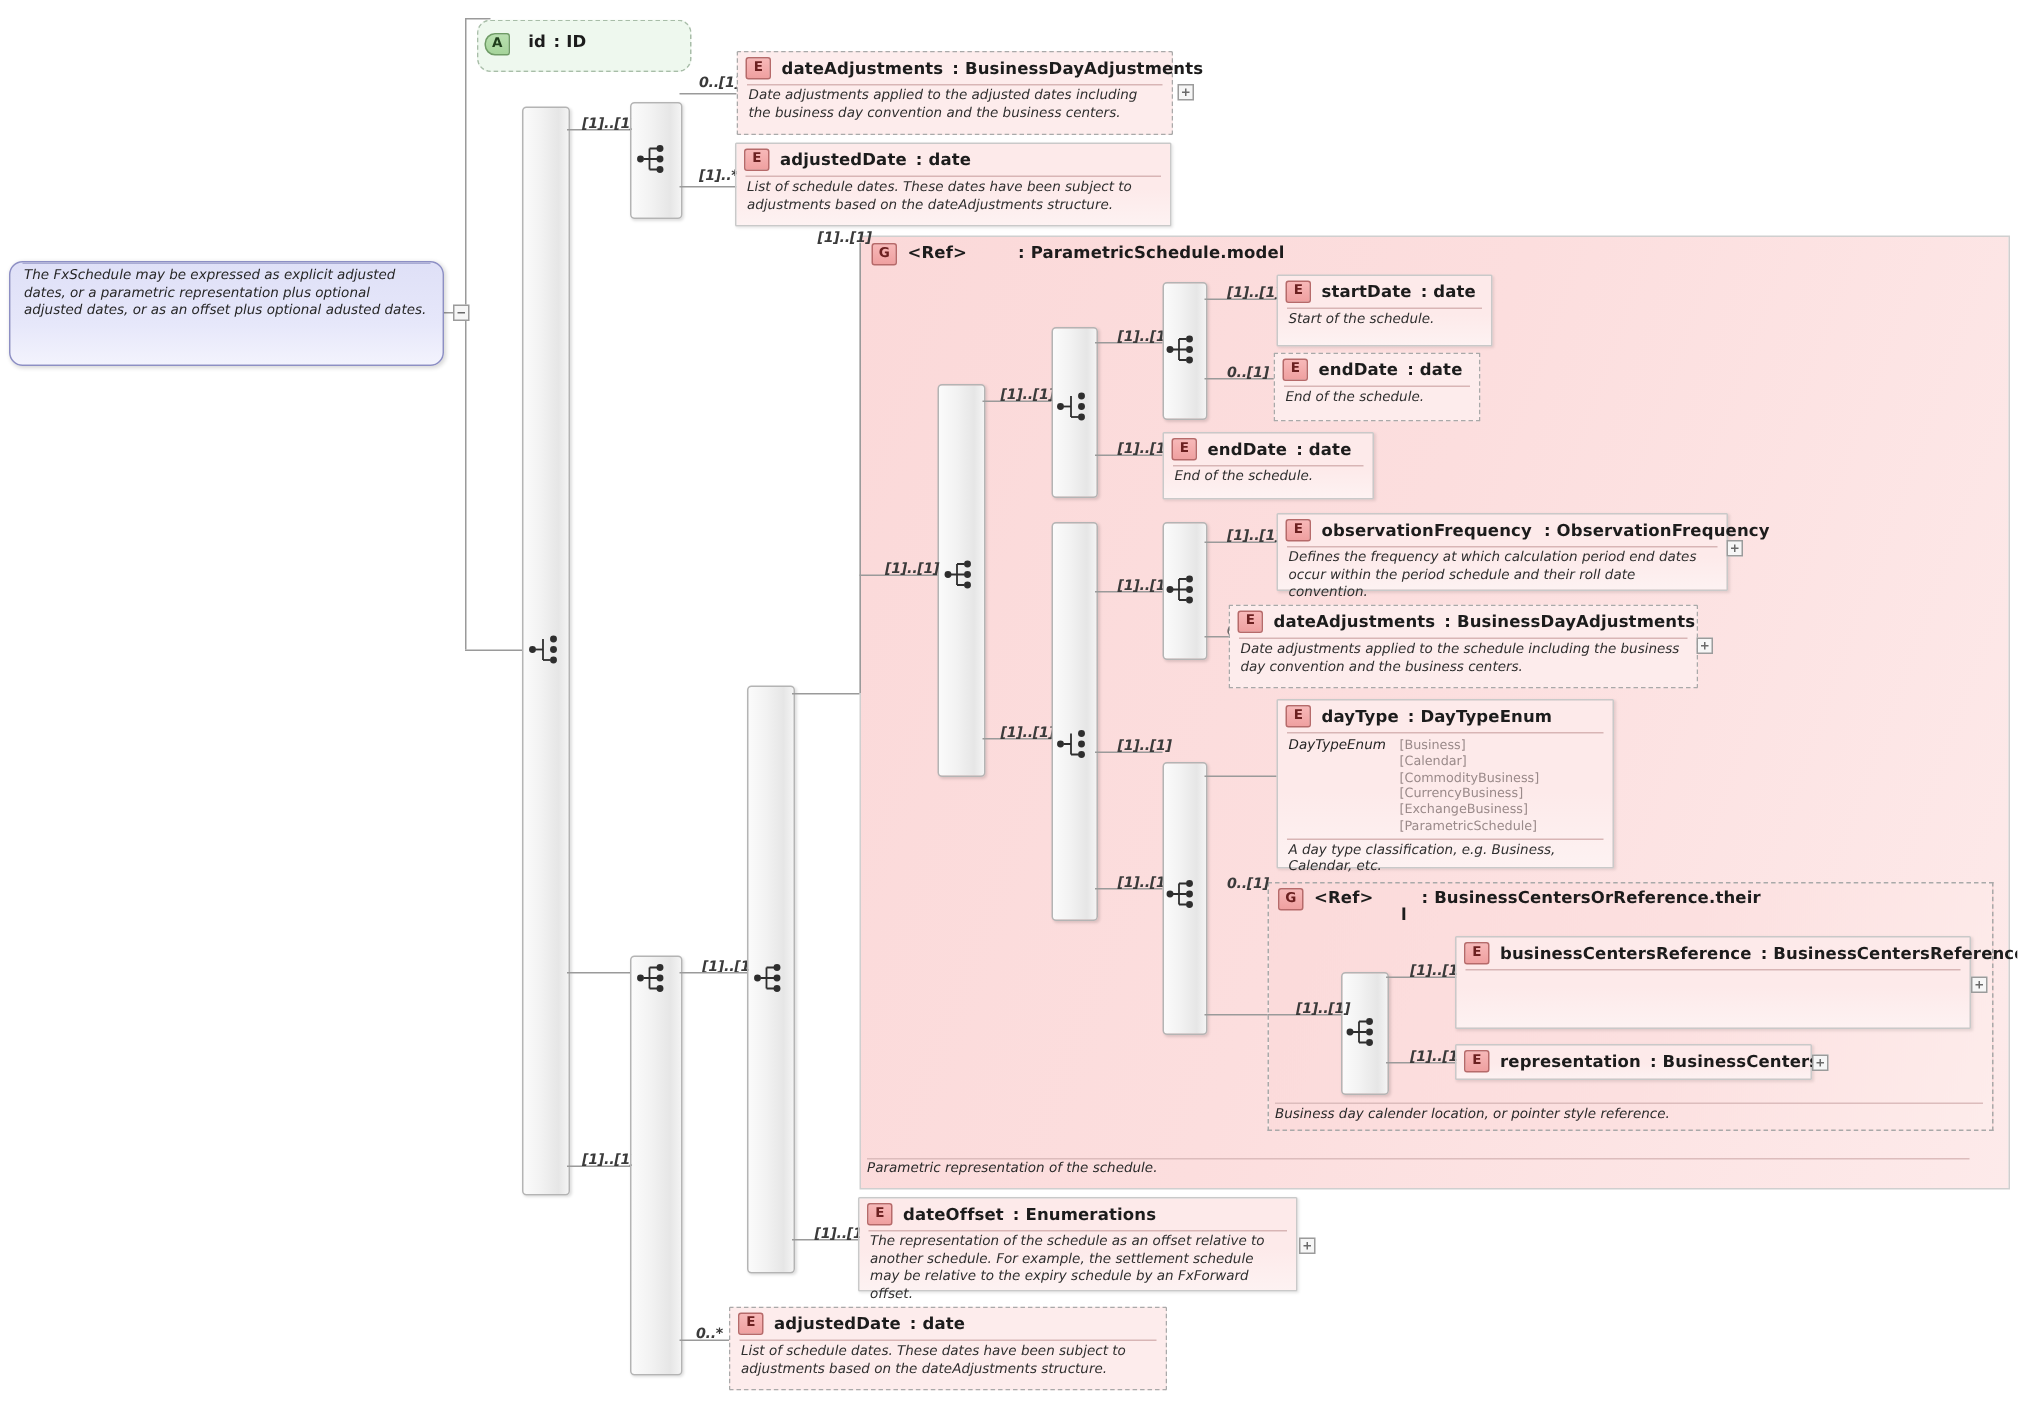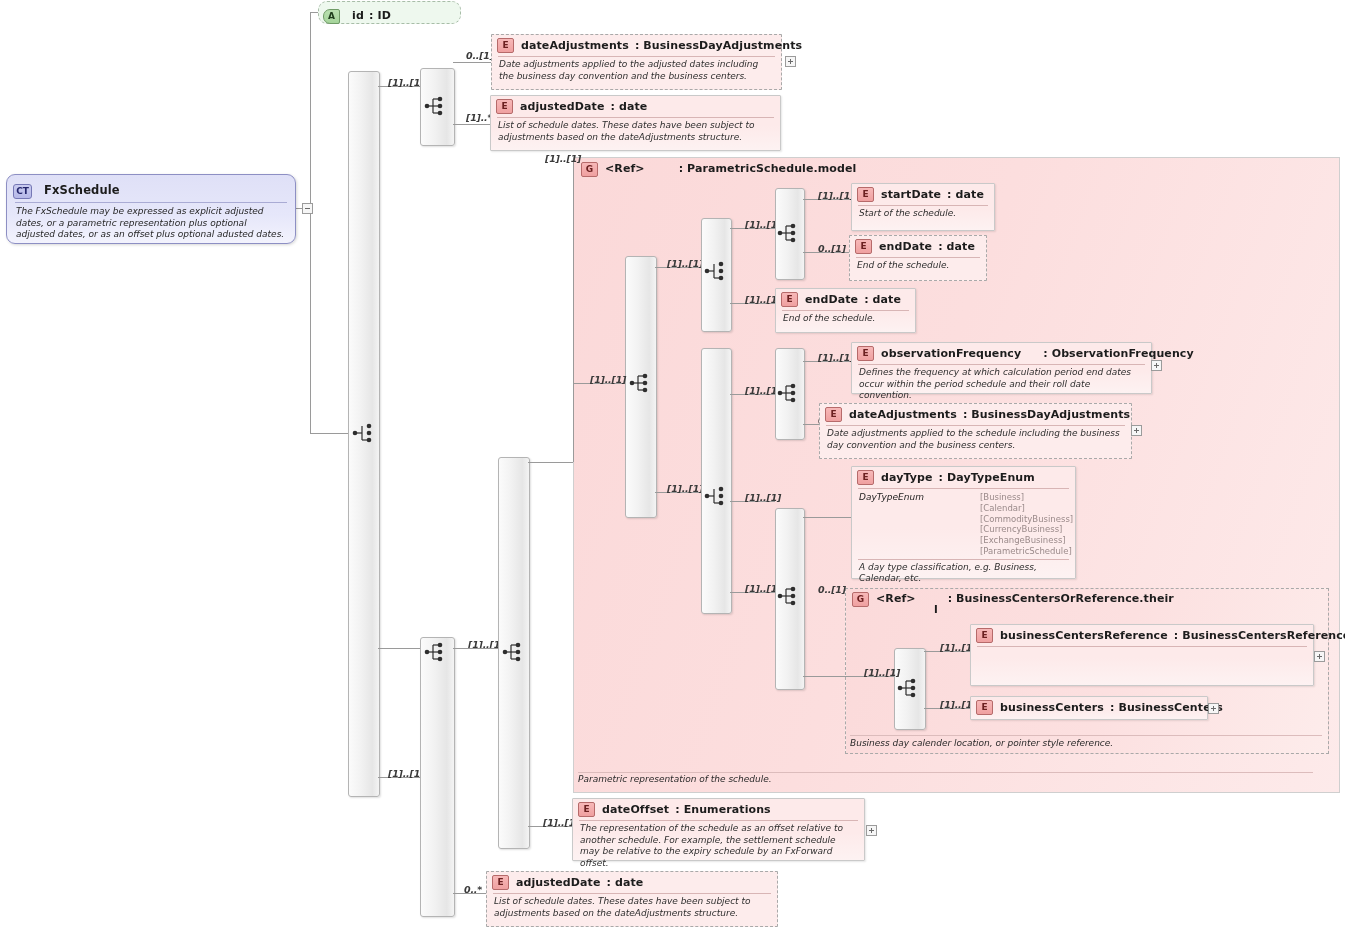--- a/index.html
+++ b/index.html
@@ -163,21 +163,21 @@
   }
   .minus:before{content:"";position:absolute;left:2px;right:2px;top:4px;height:1px;background:#6a6a6a;}
 
   
   .enumwrap{display:flex;padding:3px 7px 2px 7px;}
   .enumlabel{
     font-size:9px;font-style:italic;color:#232323;
     width:74px;flex:0 0 auto;
   }
   .enumlist{font-size:8.5px;color:#9a8a8a;line-height:1.27;}
-  .enumlist div{white-space:nowrap;margin-left:47px;}
+  .enumlist div{white-space:nowrap;}
 </style>
 </head>
 <body>
 
 <div id="canvas">
 
   <div class="grpbox" style="left:573px;top:157px;width:767px;height:636px;"></div>
 
   <div class="grphead" style="left:581px;top:162px;">
     <span class="badge g">G</span>
@@ -413,30 +413,26 @@
     </svg>
   </div>
   <div class="hline" style="left:845px;top:676px;width:49px;"></div>
   <div class="card" style="left:864px;top:667px;">[1]..[1]</div>
   <div class="hline" style="left:924px;top:651px;width:47px;"></div>
   <div class="card" style="left:940px;top:642px;">[1]..[1]</div>
   <div class="hline" style="left:924px;top:708px;width:47px;"></div>
   <div class="card" style="left:940px;top:699px;">[1]..[1]</div>
 
   <div class="ctbox" style="left:6px;top:174px;width:290px;height:70px;">
-    <div class="ttl" style="padding:4px 7px 3px 6px;">
-      <span class="badge">CT</span>
-      <span class="nm">FxSchedule</span>
-    </div>
     <div class="sep" style="border-top:1px solid #a9abd4;margin:0 8px;"></div>
     <div class="doc" style="padding:3px 9px 4px 9px;">The FxSchedule may be expressed as explicit adjusted dates, or a parametric representation plus optional adjusted dates, or as an offset plus optional adusted dates.</div>
   </div>
   <div class="minus" style="left:302px;top:203px;"></div>
 
-  <div class="attrbox" style="left:318px;top:1px;width:143px;height:23px;">
+  <div class="attrbox" style="left:318px;top:13px;width:143px;height:35px;">
     <div class="ttl">
       <span class="badge a">A</span>
       <span class="nm" style="width:78px;">id</span>
       <span class="ty">: ID</span>
     </div>
   </div>
 
   <div class="node optional" style="left:491px;top:34px;width:291px;height:56px;">
     <div class="ttl">
       <span class="badge">E</span>
@@ -485,21 +481,21 @@
       <span class="ty" style="margin-left:6px;">: date</span>
     </div>
     <div class="sep"></div>
     <div class="doc">End of the schedule.</div>
   </div>
 
   <div class="node solid" style="left:851px;top:342px;width:301px;height:52px;">
     <div class="ttl">
       <span class="badge">E</span>
       <span class="nm">observationFrequency</span>
-      <span class="ty" style="margin-left:22px;">: ObservationFrequency</span>
+      <span class="ty" style="margin-left:8px;">: ObservationFrequency</span>
     </div>
     <div class="sep"></div>
     <div class="doc">Defines the frequency at which calculation period end dates occur within the period schedule and their roll date convention.</div>
   </div>
   <div class="plus" style="left:1151px;top:360px;"></div>
 
   <div class="node optional" style="left:819px;top:403px;width:313px;height:56px;">
     <div class="ttl">
       <span class="badge">E</span>
       <span class="nm">dateAdjustments</span>
@@ -538,21 +534,21 @@
       <span class="nm">businessCentersReference</span>
       <span class="ty" style="margin-left:6px;">: BusinessCentersReference</span>
     </div>
     <div class="sep"></div>
   </div>
   <div class="plus" style="left:1314px;top:651px;"></div>
 
   <div class="node solid" style="left:970px;top:696px;width:238px;height:24px;">
     <div class="ttl">
       <span class="badge">E</span>
-      <span class="nm">businessCenters</span>
+      <span class="nm">representation</span>
       <span class="ty" style="margin-left:6px;">: BusinessCenters</span>
     </div>
   </div>
   <div class="plus" style="left:1208px;top:703px;"></div>
 
   <div class="node solid" style="left:572px;top:798px;width:293px;height:63px;">
     <div class="ttl">
       <span class="badge">E</span>
       <span class="nm">dateOffset</span>
       <span class="ty" style="margin-left:6px;">: Enumerations</span>

